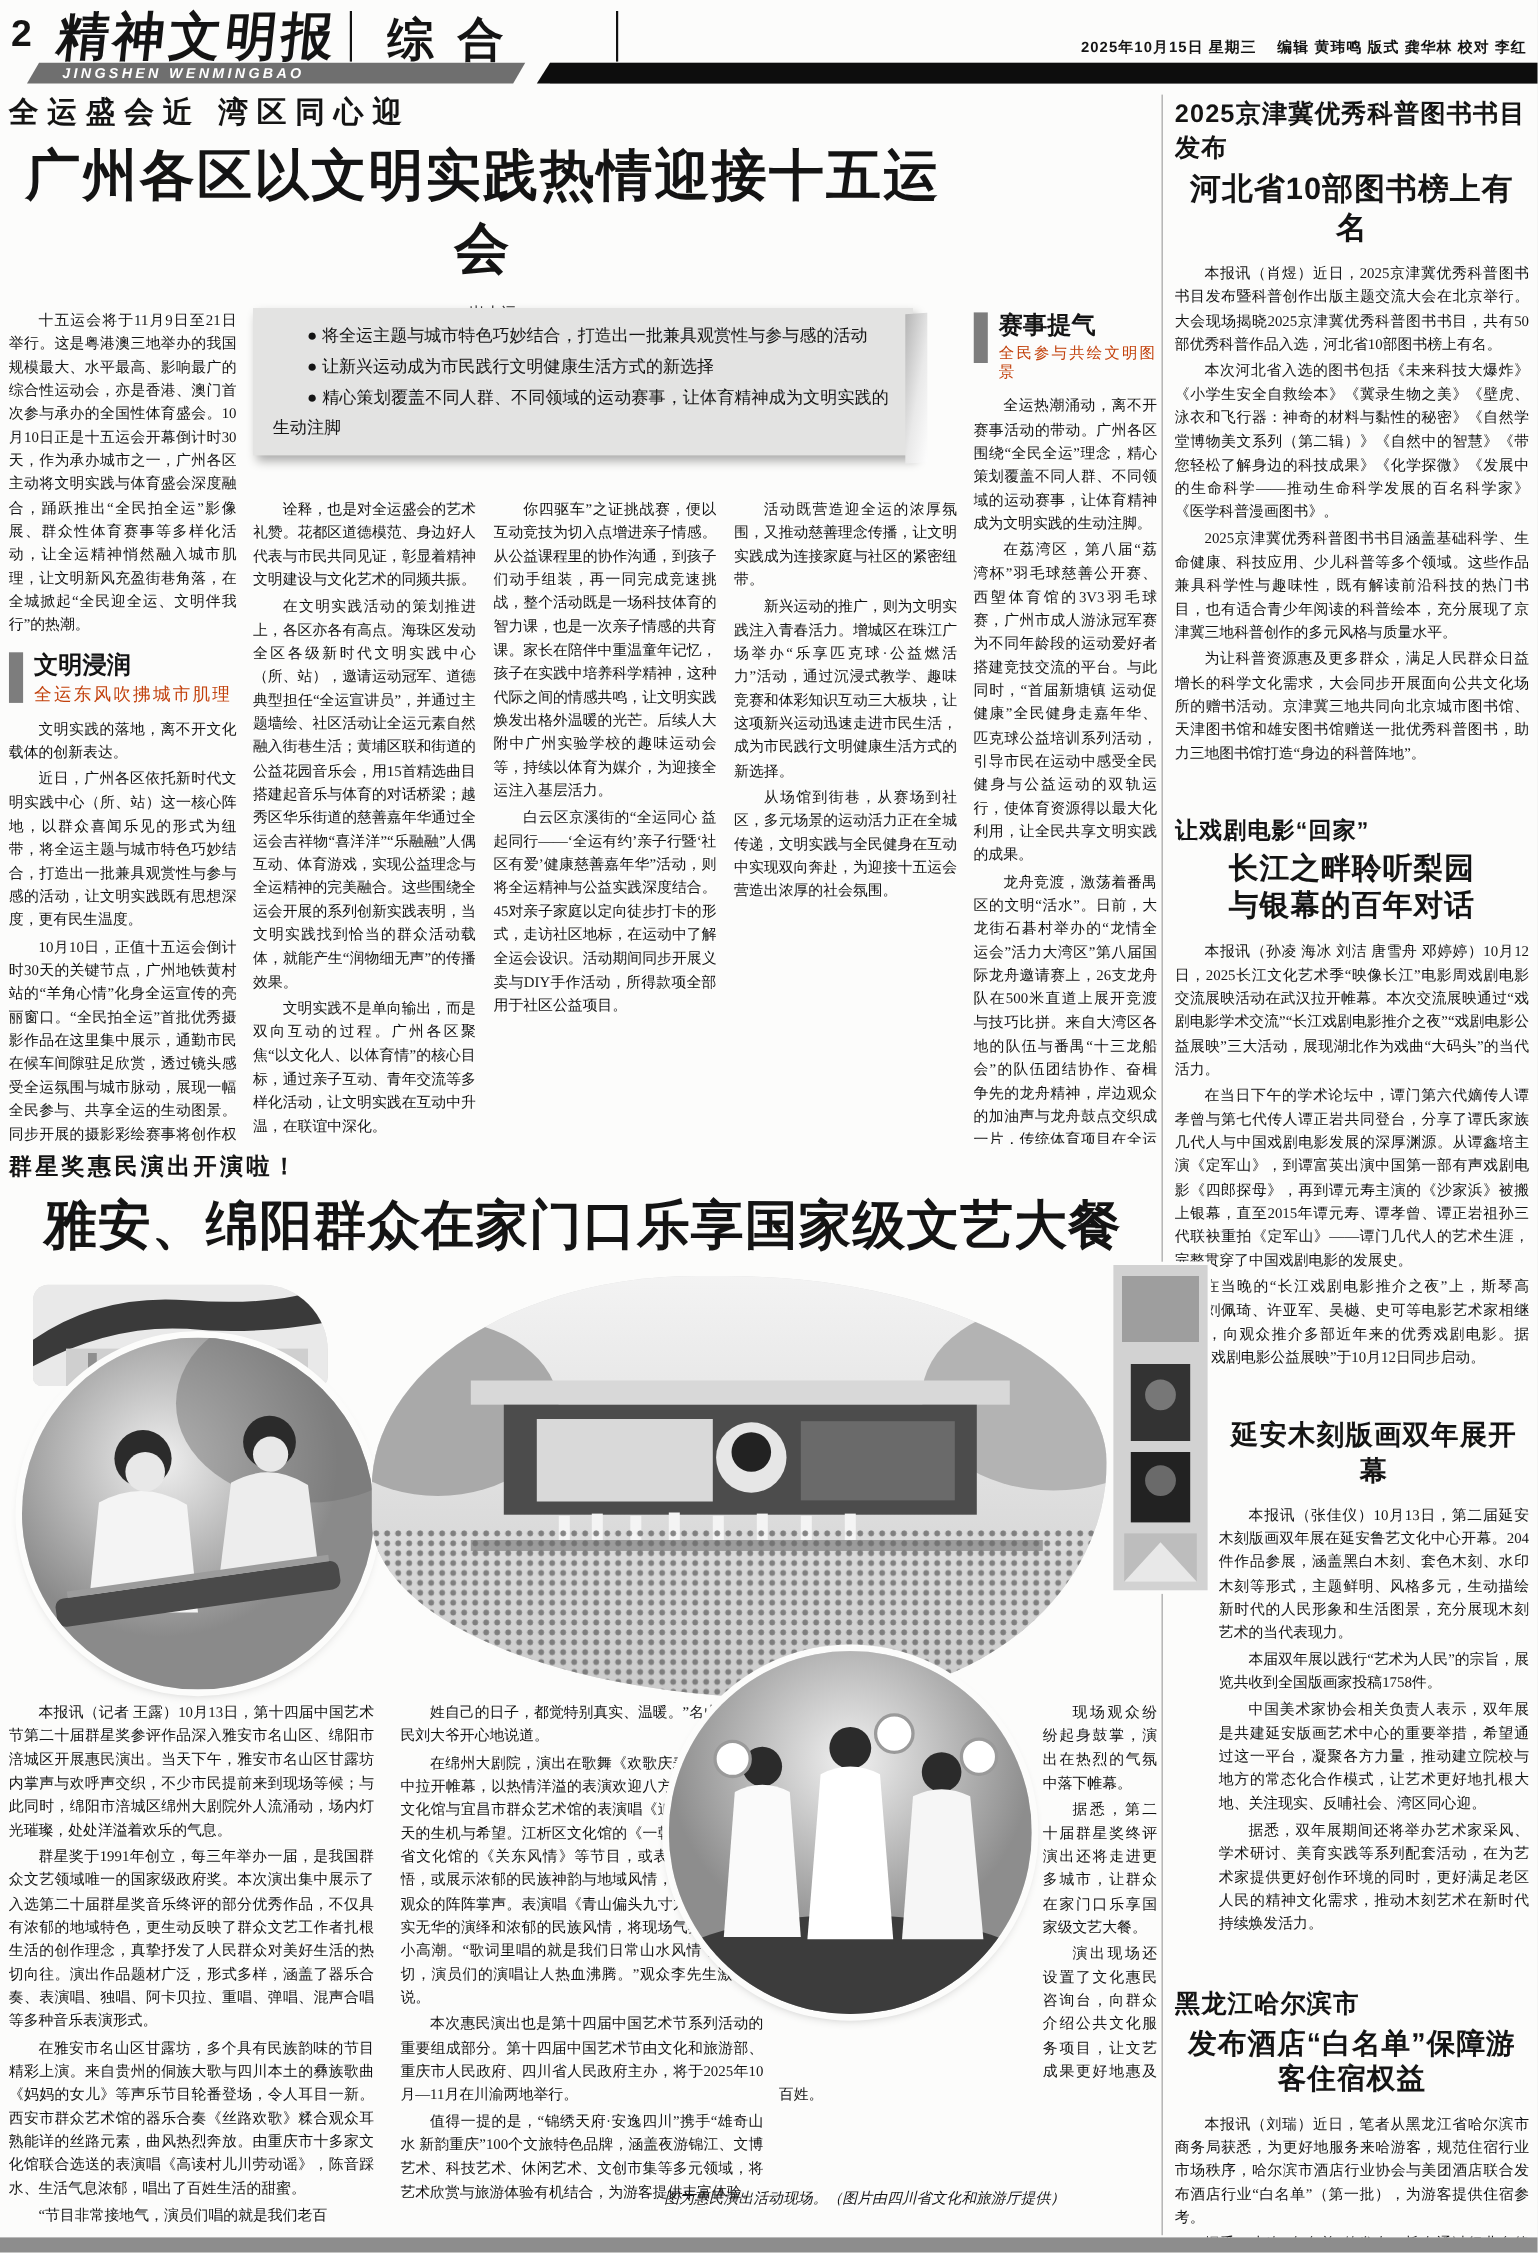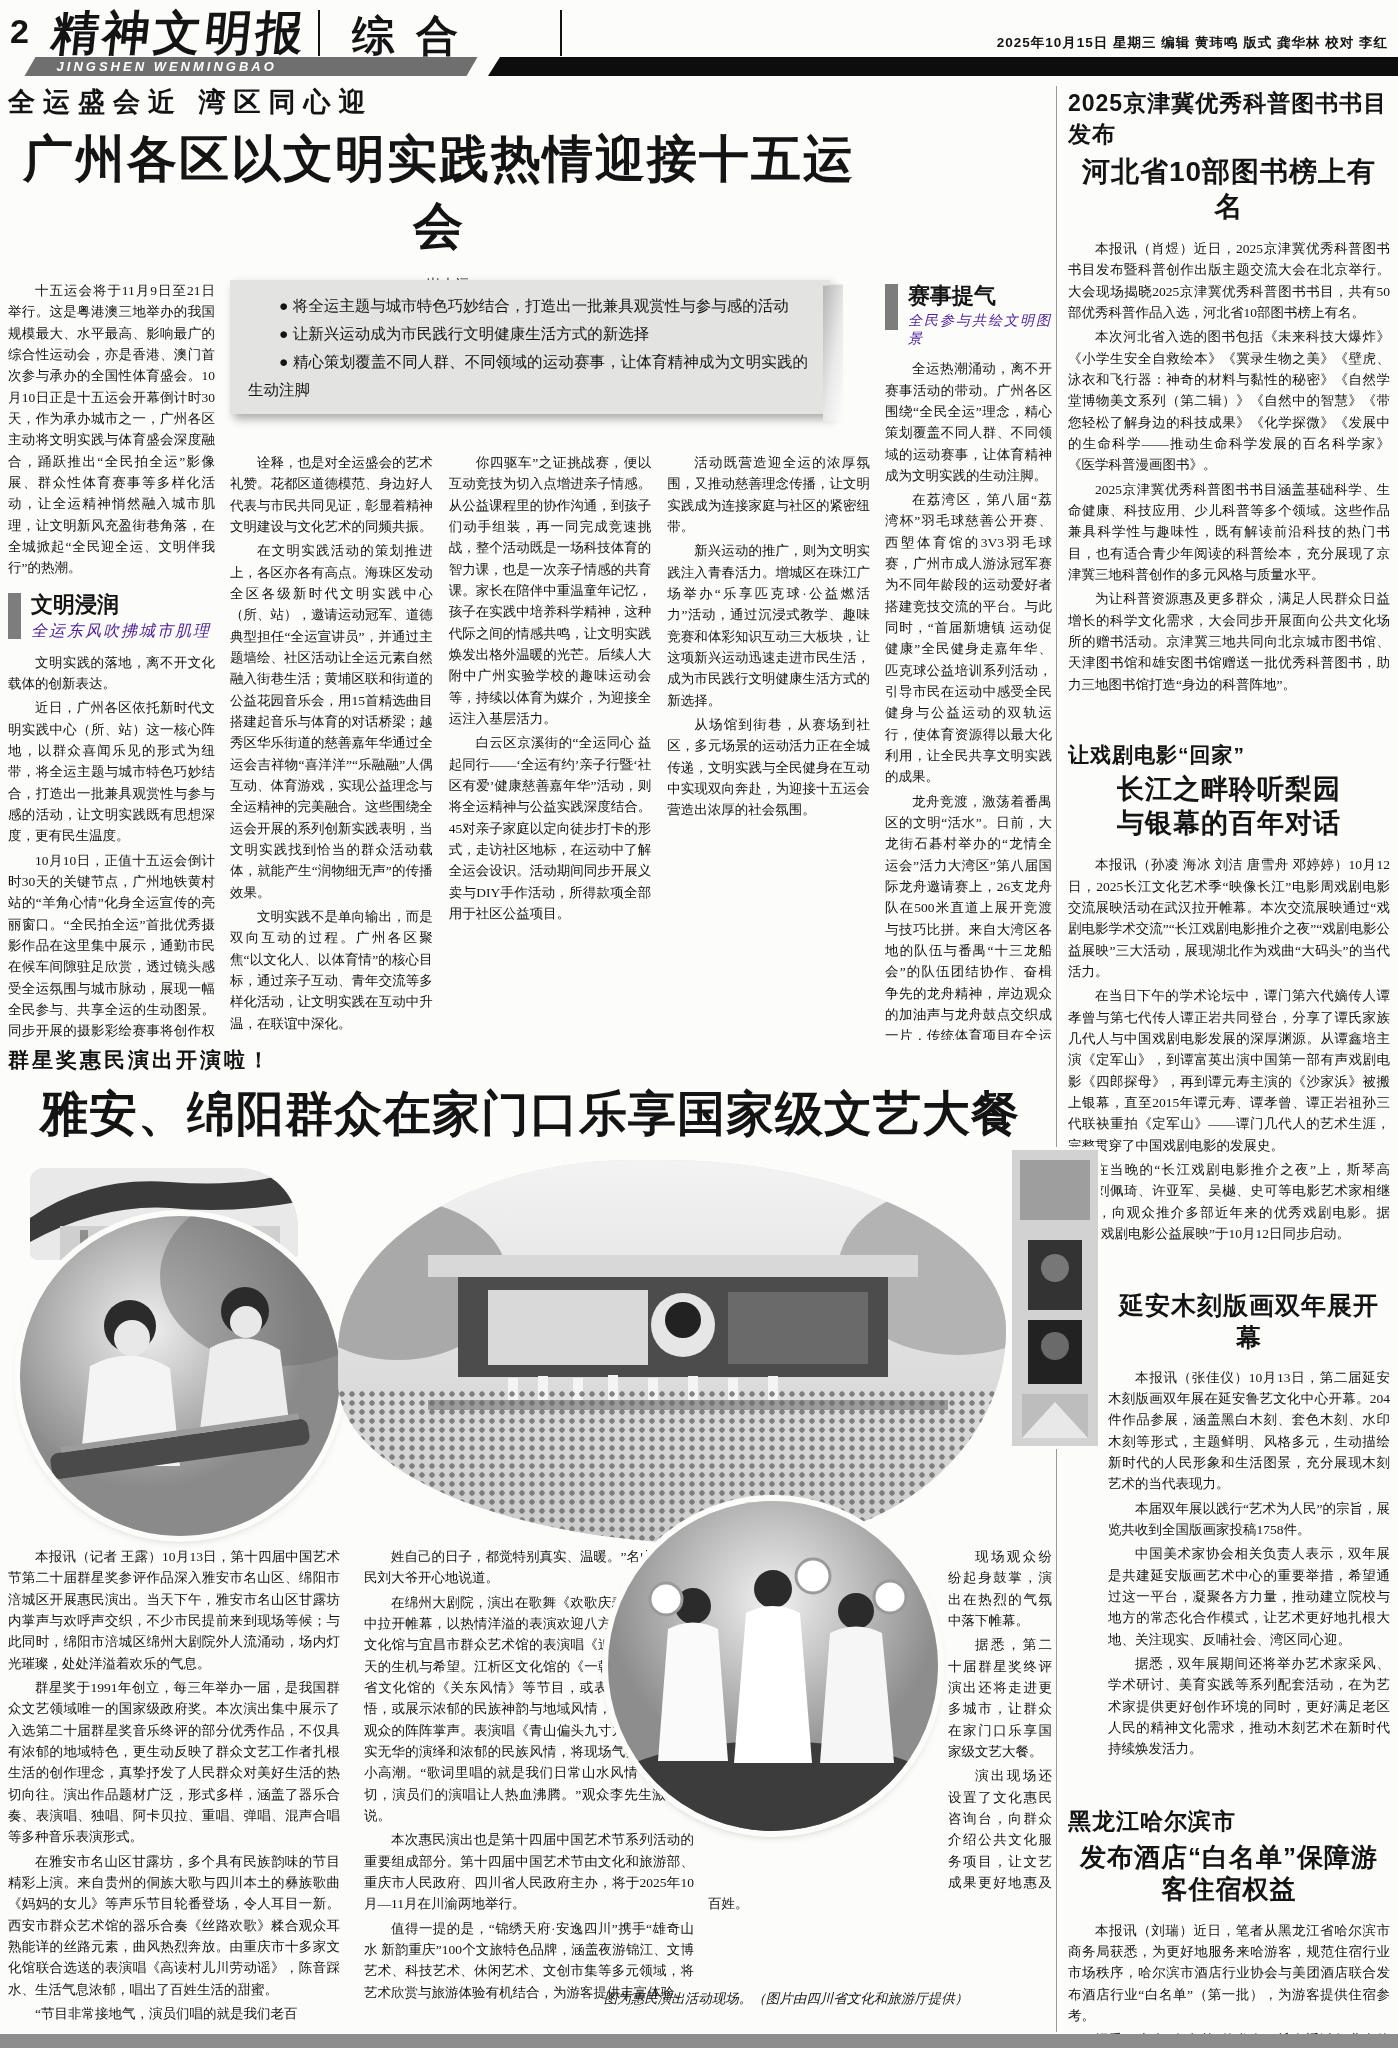--- a/index.html
+++ b/index.html
@@ -5,35 +5,35 @@
   html,body{margin:0;padding:0;background:#e8e8e8;}
   #page{position:relative;width:1398px;height:2048px;background:#fcfcfb;margin:0 auto;
         font-family:"Liberation Serif","DejaVu Serif",serif;color:#141414;overflow:hidden;}
   
   .pagenum{position:absolute;left:10px;top:12px;font:bold 34px "Liberation Sans","DejaVu Sans",sans-serif;}
   .masthead{position:absolute;left:52px;top:2px;font-family:"DejaVu Serif",serif;font-weight:bold;
             font-size:47px;letter-spacing:4px;transform:skewX(-6deg);white-space:nowrap;}
   .vrule{position:absolute;top:10px;width:2px;height:46px;background:#111;}
   .sectionname{position:absolute;left:352px;top:8px;font:bold 42px "Liberation Sans","DejaVu Sans",sans-serif;letter-spacing:22px;}
   .dateline{position:absolute;right:10px;top:34px;font:600 13.5px "Liberation Sans","DejaVu Sans",sans-serif;letter-spacing:1px;}
-  .dateline span{}
+  .dateline span{margin-left:14px;}
   .band{position:absolute;left:0;top:57px;right:0;height:19px;}
   .band .gray{position:absolute;left:30px;top:0;width:442px;height:19px;background:#6f6f6f;transform:skewX(-30deg);}
   .band .gray span{display:block;transform:skewX(30deg);color:#fff;font:bold italic 13px "Liberation Sans","DejaVu Sans",sans-serif;
                    letter-spacing:3px;padding:2px 0 0 26px;}
   .band .black{position:absolute;left:500px;right:0;top:0;height:19px;background:#0d0d0d;}
   .band .black:before{content:"";position:absolute;left:-12px;top:0;border-right:12px solid #0d0d0d;border-top:19px solid transparent;}
   
   .para{margin:0 0 3px;text-indent:2em;text-align:justify;font-size:13.5px;line-height:1.58;}
   .kicker{font-family:"Liberation Sans","DejaVu Sans",sans-serif;text-align:left;font-weight:bold;}
   .headline{font-family:"Liberation Sans","DejaVu Sans",sans-serif;font-weight:bold;text-align:center;}
   .sechead{display:flex;align-items:flex-start;margin:14px 0 10px;}
   .sechead .mark{width:13px;height:46px;background:#7d7d7d;margin-right:10px;flex:none;}
   .sechead .t1{font:bold 22px "Liberation Sans","DejaVu Sans",sans-serif;line-height:1.1;}
-  .sechead .t2{font-style:italic;font-size:16px;letter-spacing:2px;margin-top:4px;color:#4c1d95;}
+  .sechead .t2{font-size:16px;letter-spacing:2px;margin-top:4px;color:#c2410c;}
   
   #story1{position:absolute;left:8px;top:84px;width:1044px;height:958px;}
   .s1-headblock{position:absolute;left:0;top:0;width:862px;}
   .s1-kicker{font-size:27px;letter-spacing:8px;}
   .s1-headline{font-size:50px;letter-spacing:2px;margin-top:6px;}
   .s1-byline{text-align:center;font-size:15px;margin-top:16px;color:#333;}
   .s1-col5{position:absolute;left:877px;top:186px;width:167px;height:770px;overflow:hidden;}
   .s1-body{position:absolute;left:0;top:196px;width:862px;height:762px;}
   .s1-col1{position:absolute;left:0;top:0;width:207px;height:762px;overflow:hidden;}
   .s1-mid{position:absolute;left:222px;top:0;width:640px;height:762px;}

